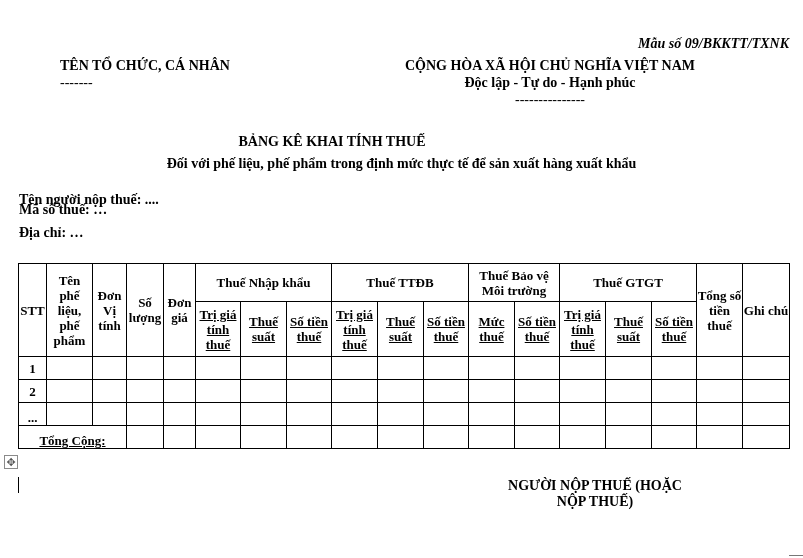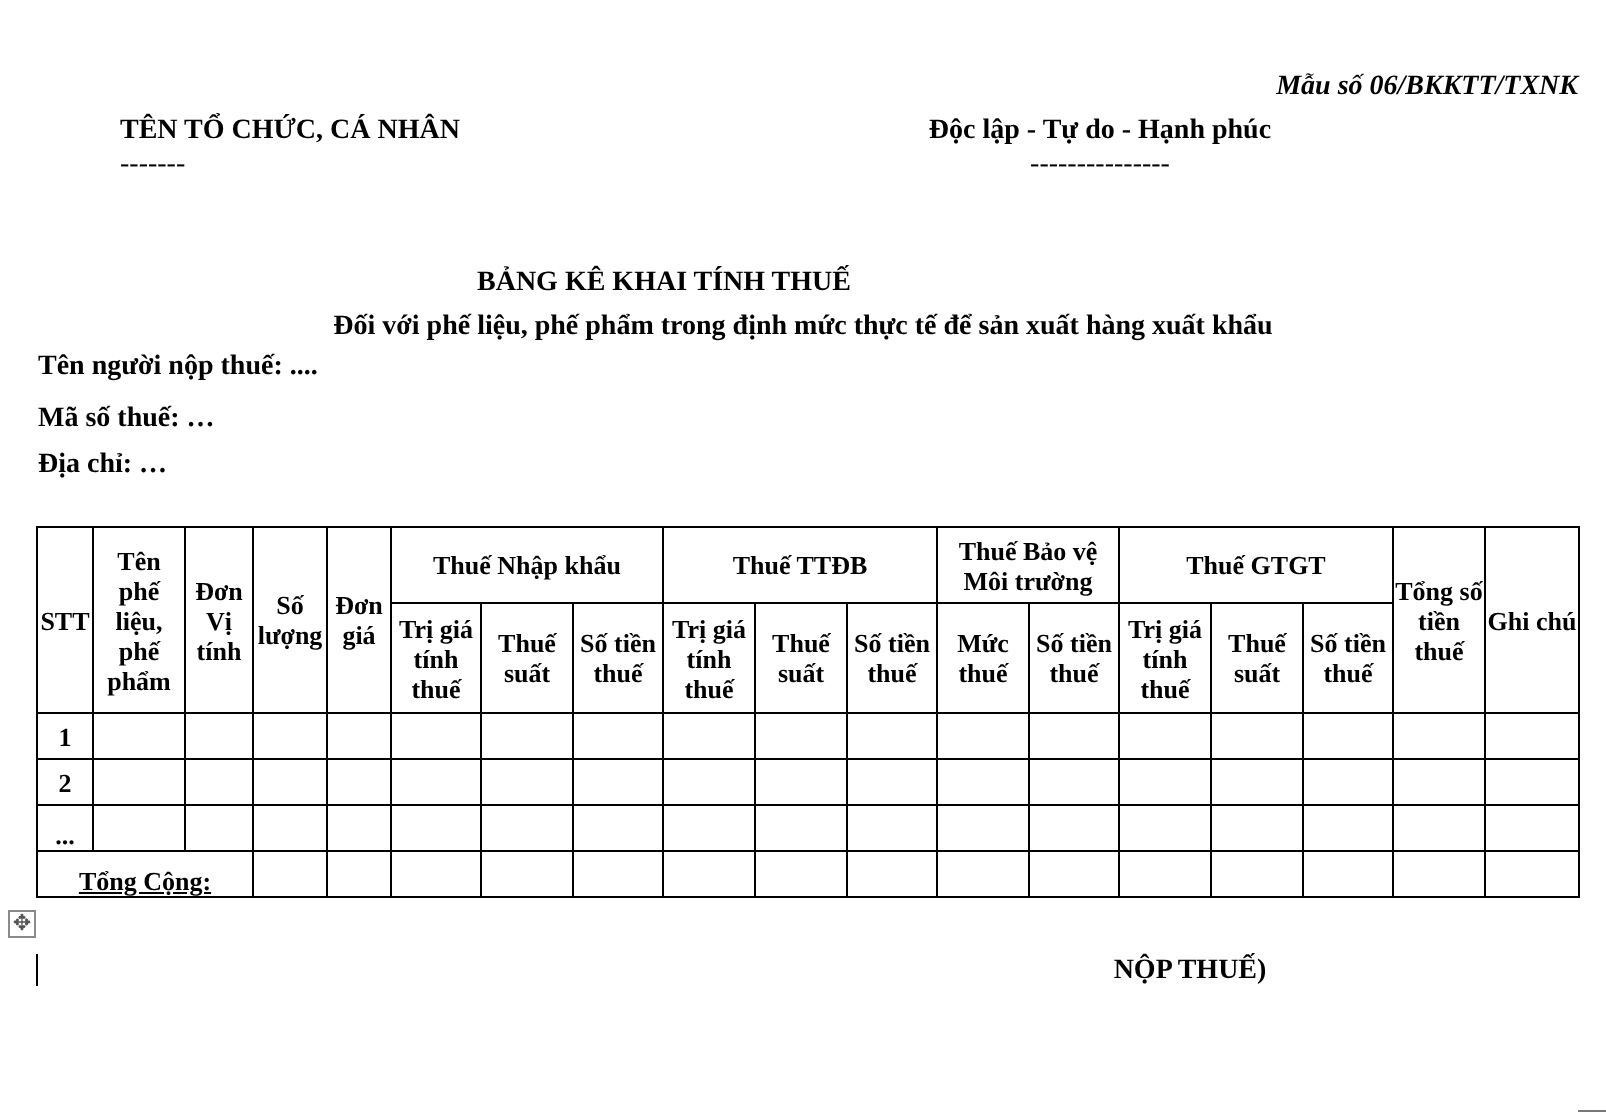--- a/index.html
+++ b/index.html
@@ -10,50 +10,51 @@
   .org { left:60px; width:210px; top:57px; font-size:14px; font-weight:bold; text-align:left; line-height:17px; }
   .nation { left:370px; width:360px; top:57px; font-size:14px; font-weight:bold; text-align:center; line-height:17px; }
   .title { left:0; width:664px; top:134px; font-size:14px; font-weight:bold; text-align:center; }
   .subtitle { left:0; width:803px; top:156px; font-size:14px; font-weight:bold; text-align:center; }
   .field { left:19px; font-size:14px; font-weight:bold; }
   table.tax { position:absolute; left:18px; top:263px; border-collapse:collapse;
               table-layout:fixed; font-size:13px; font-weight:bold; }
   table.tax td { border:1px solid #000; text-align:center; vertical-align:middle;
                  padding:0; line-height:15px; }
   .hdr1 td { height:37px; }
-  .hdr2 td { height:54px; }
+  .hdr2 td { height:54px;text-decoration:underline; }
   .row td { height:22px; }
   .move-handle { left:4px; top:455px; width:12px; height:12px; border:1px solid #8a8a8a;
                  font-size:11px; line-height:12px; text-align:center; color:#555; background:#fff; }
   .caret { left:18px; top:477px; width:1px; height:16px; background:#000; }
   .sign { left:430px; width:330px; top:478px; text-align:center; font-size:14px; line-height:16px; }
   .sign .date { font-style:italic; font-weight:normal; font-size:13px; }
   .sign .who { font-weight:bold; }
   .sign .note { font-style:italic; font-size:13px; }
   .scroll-mark { right:0; top:555px; width:14px; height:1px; background:#777; }
 </style>
 </head>
 <body>
 
-<div class="abs form-code">Mẫu số 06/BKKTT/TXNK</div>
+<div class="abs form-code">Mẫu số 09/BKKTT/TXNK</div>
 
 <div class="abs org">
   <div>TÊN TỔ CHỨC, CÁ NHÂN</div>
   <div style="font-weight:normal;">-------</div>
 </div>
 
 <div class="abs nation">
+  <div>CỘNG HÒA XÃ HỘI CHỦ NGHĨA VIỆT NAM</div>
   <div>Độc lập - Tự do - Hạnh phúc</div>
   <div style="font-weight:normal;">---------------</div>
 </div>
 
 <div class="abs title">BẢNG KÊ KHAI TÍNH THUẾ</div>
 <div class="abs subtitle">Đối với phế liệu, phế phẩm trong định mức thực tế để sản xuất hàng xuất khẩu</div>
 
-<div class="abs field" style="top:176px;">Tên người nộp thuế: ....</div>
+<div class="abs field" style="top:192px;">Tên người nộp thuế: ....</div>
 <div class="abs field" style="top:202px;">Mã số thuế: …</div>
 <div class="abs field" style="top:225px;">Địa chỉ: …</div>
 
 <table class="tax">
   <colgroup>
     <col style="width:28px">
       <col style="width:46px">
       <col style="width:34px">
       <col style="width:37px">
       <col style="width:32px">
@@ -176,16 +177,17 @@
     <td></td>
         <td></td>
   </tr>
 </tbody>
   </table>
 
 <div class="abs move-handle">✥</div>
 <div class="abs caret"></div>
 
 <div class="abs sign">
+  <div class="who">NGƯỜI NỘP THUẾ (HOẶC</div>
   <div class="who">NỘP THUẾ)</div>
 </div>
 
 <div class="abs scroll-mark"></div>
 
 </body></html>

